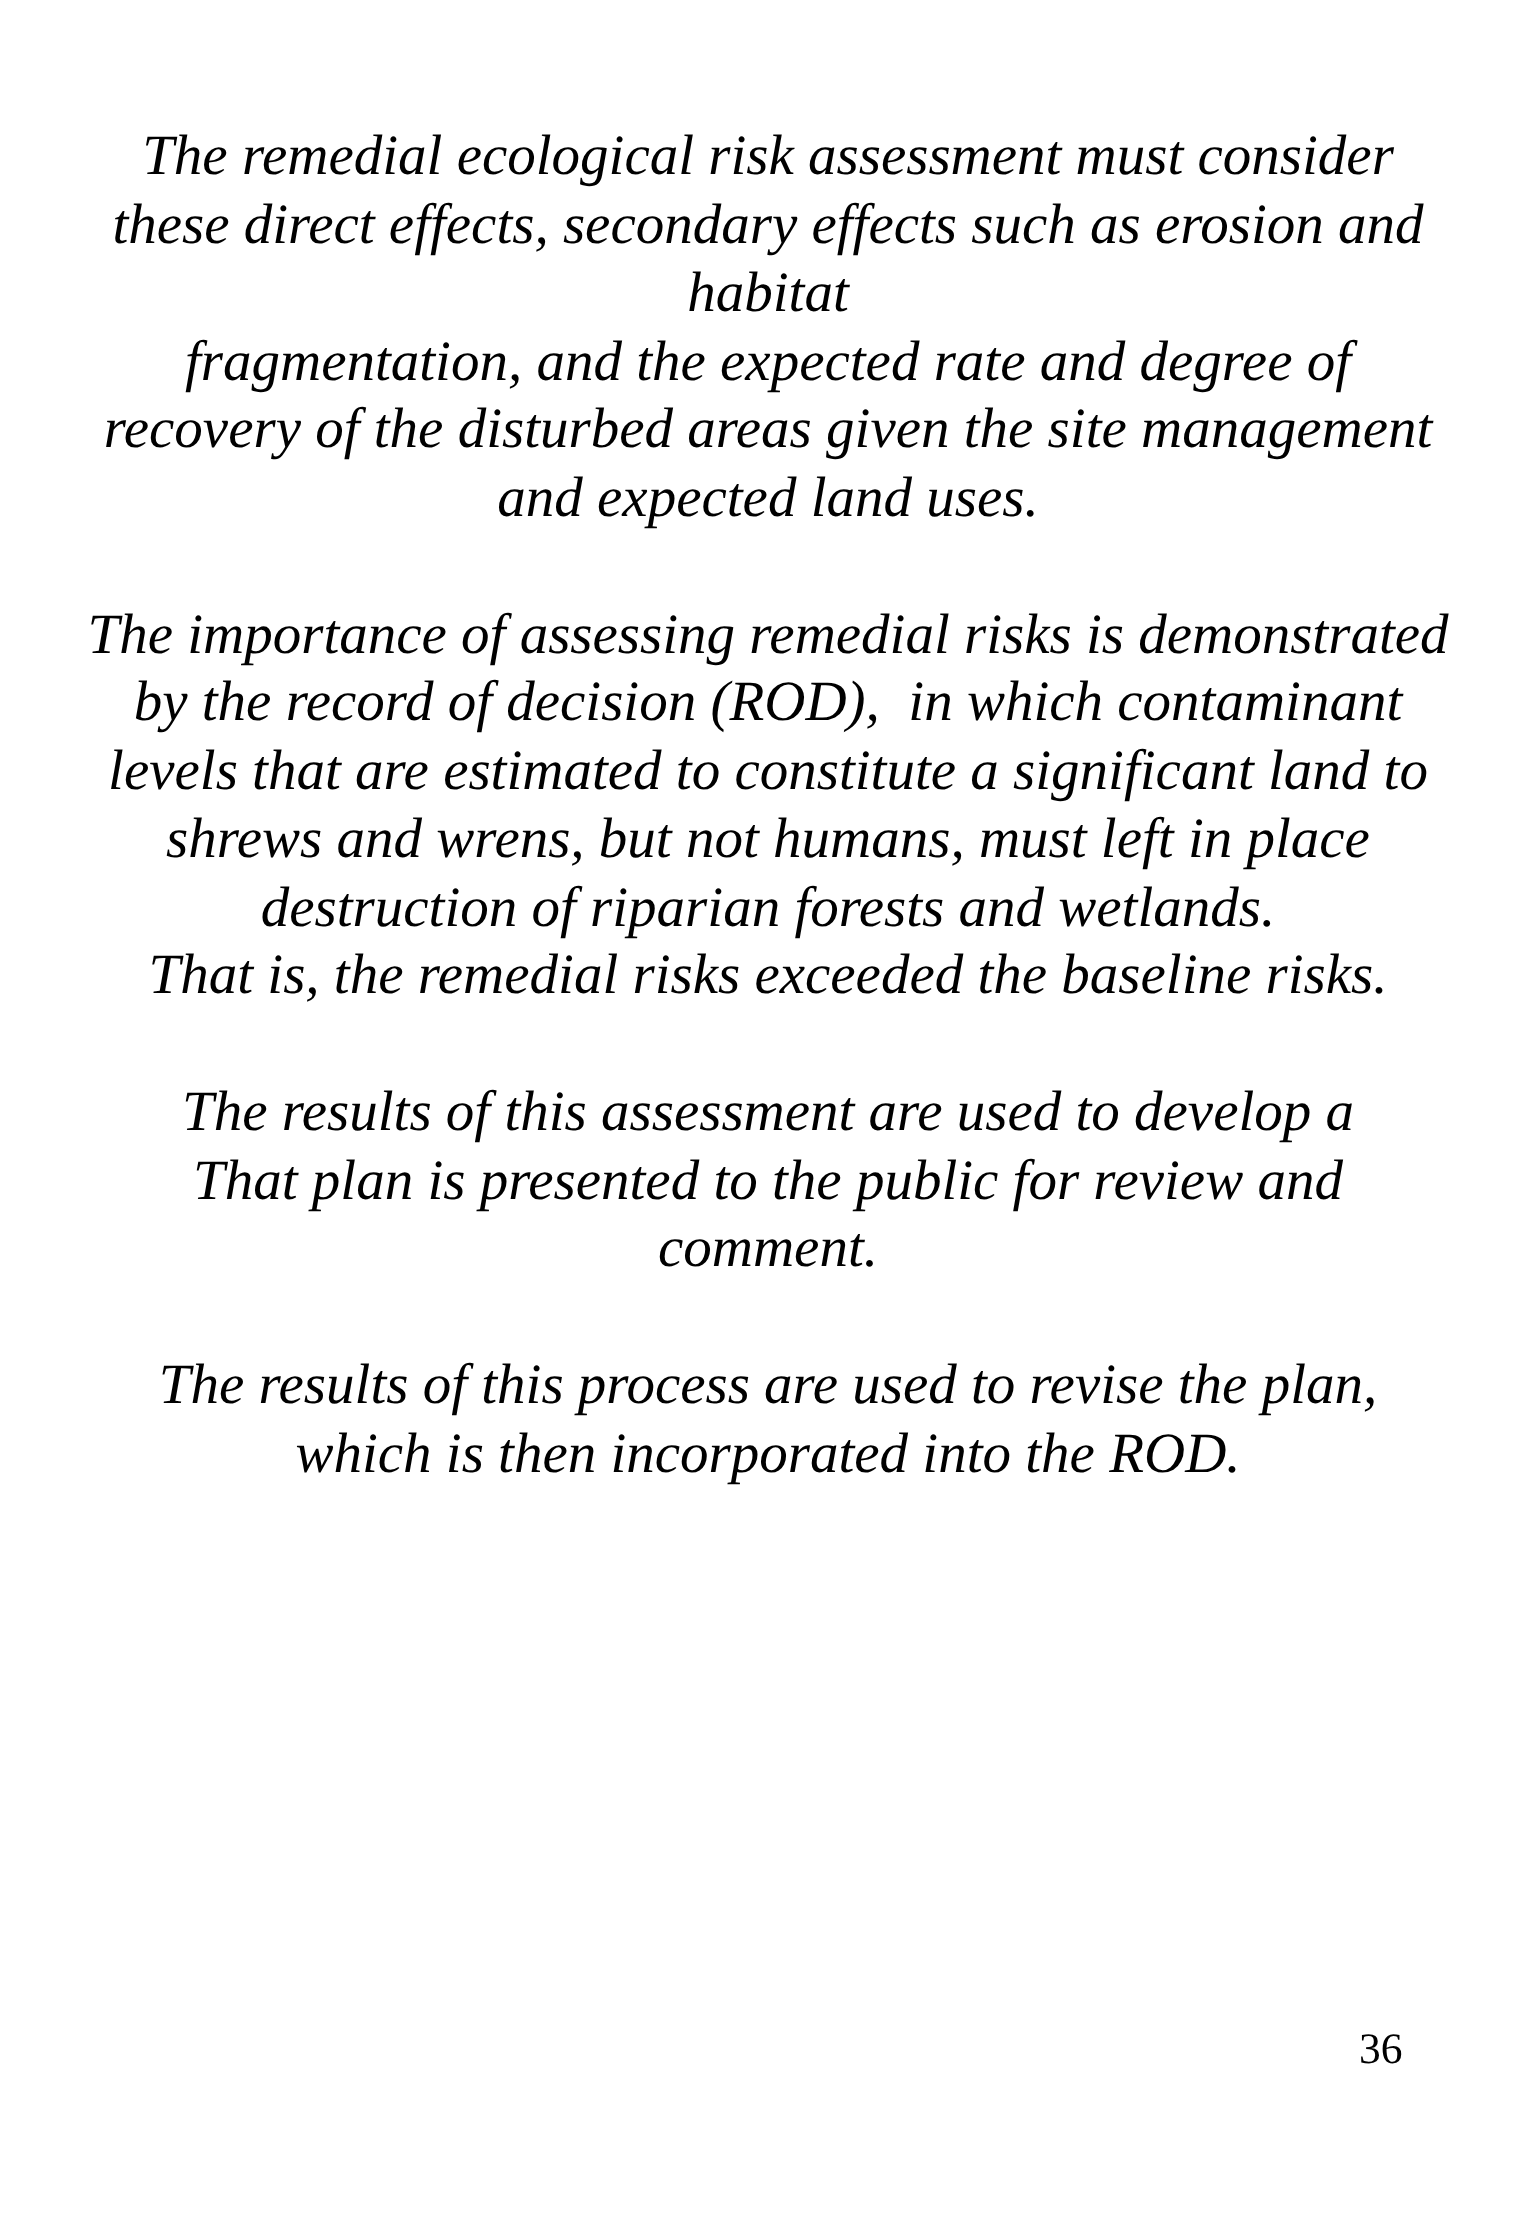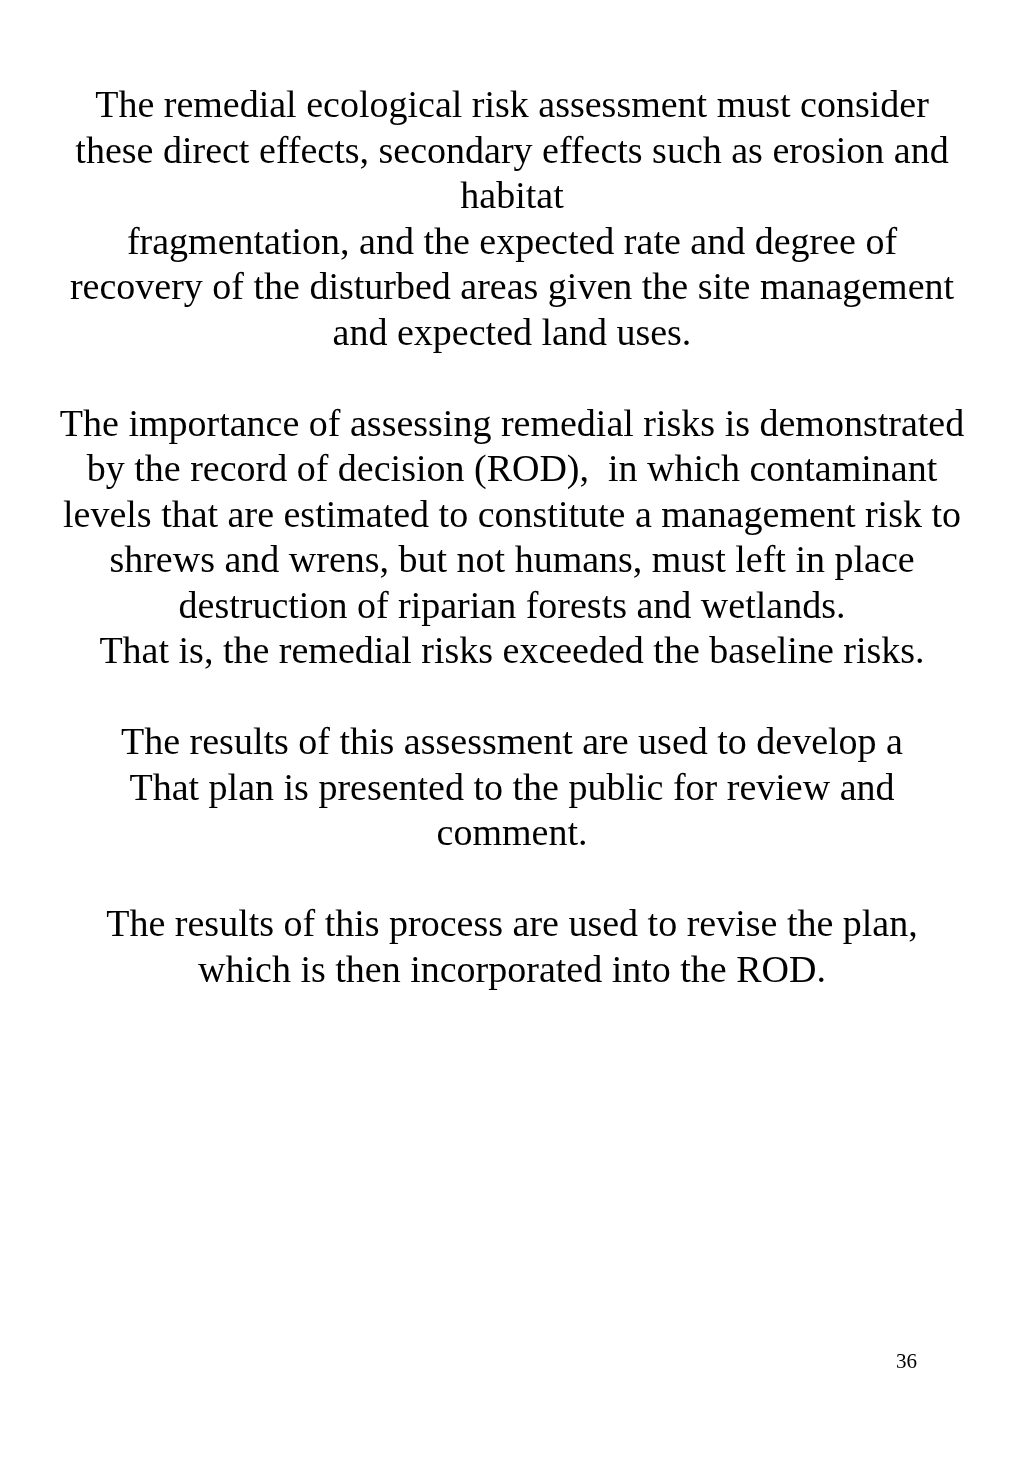--- a/index.html
+++ b/index.html
@@ -23,52 +23,53 @@
   .text-block {
     box-sizing: border-box;
     width: 100%;
     padding: 82px 44px 0;
     text-align: center;
     font-size: 38px;
     line-height: 45.5px;
   }
   .para {
     margin: 0 0 45.5px 0;
+    font-style: italic;
   }
   .para:last-child {
     margin-bottom: 0;
   }
   .line {
     white-space: pre; 
   }
   .page-number {
     position: absolute;
     top: 1349px;
-    right: 107px;
-    font-size: 21px;
+    right: 89px;
+    font-size: 29px;
     line-height: 1.2;
   }
 </style>
 </head>
 <body style="background: rgb(255, 255, 255);">
 
 <div class="slide" style="color: rgb(0, 0, 0);">
   <div class="text-block">
       <div class="para">
         <div class="line">The remedial ecological risk assessment must consider</div>
         <div class="line">these direct effects, secondary effects such as erosion and</div>
         <div class="line">habitat</div>
         <div class="line">fragmentation, and the expected rate and degree of</div>
         <div class="line">recovery of the disturbed areas given the site management</div>
         <div class="line">and expected land uses.</div>
       </div>
       <div class="para">
         <div class="line">The importance of assessing remedial risks is demonstrated</div>
         <div class="line">by the record of decision (ROD),  in which contaminant</div>
-        <div class="line">levels that are estimated to constitute a management risk to</div>
+        <div class="line">levels that are estimated to constitute a significant land to</div>
         <div class="line">shrews and wrens, but not humans, must left in place</div>
         <div class="line">destruction of riparian forests and wetlands.</div>
         <div class="line">That is, the remedial risks exceeded the baseline risks.</div>
       </div>
       <div class="para">
         <div class="line">The results of this assessment are used to develop a</div>
         <div class="line">That plan is presented to the public for review and</div>
         <div class="line">comment.</div>
       </div>
       <div class="para">

